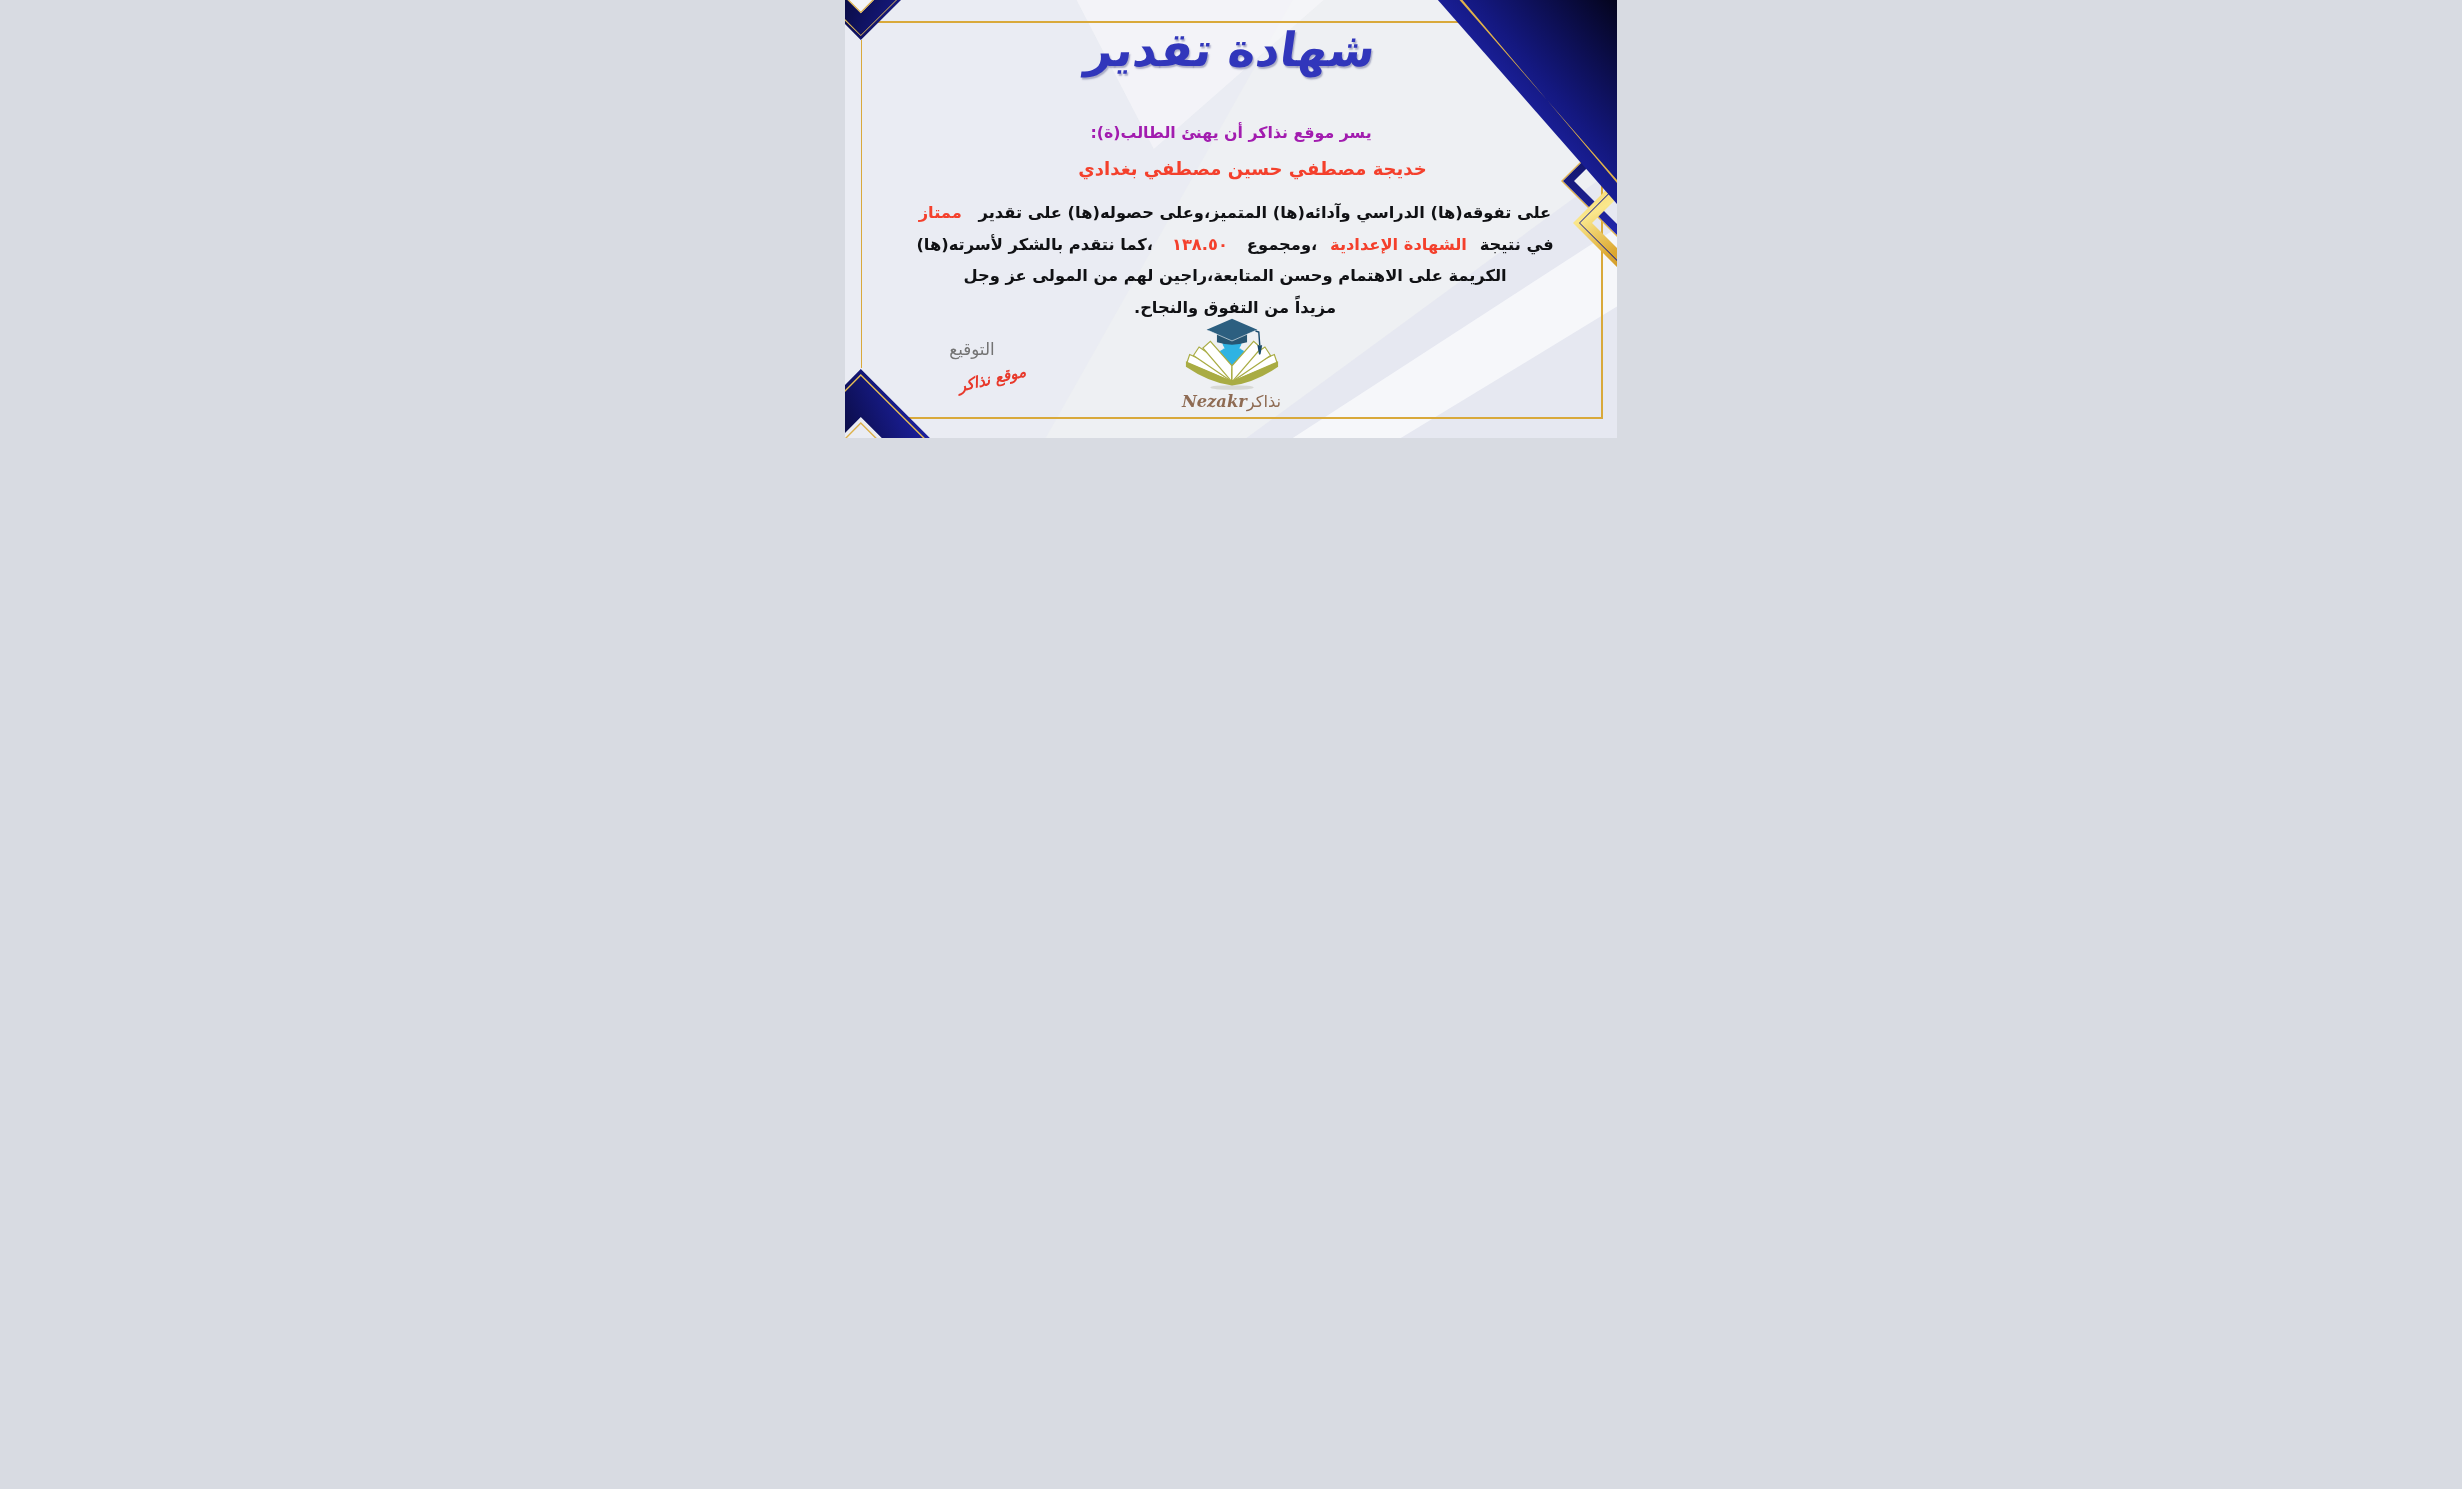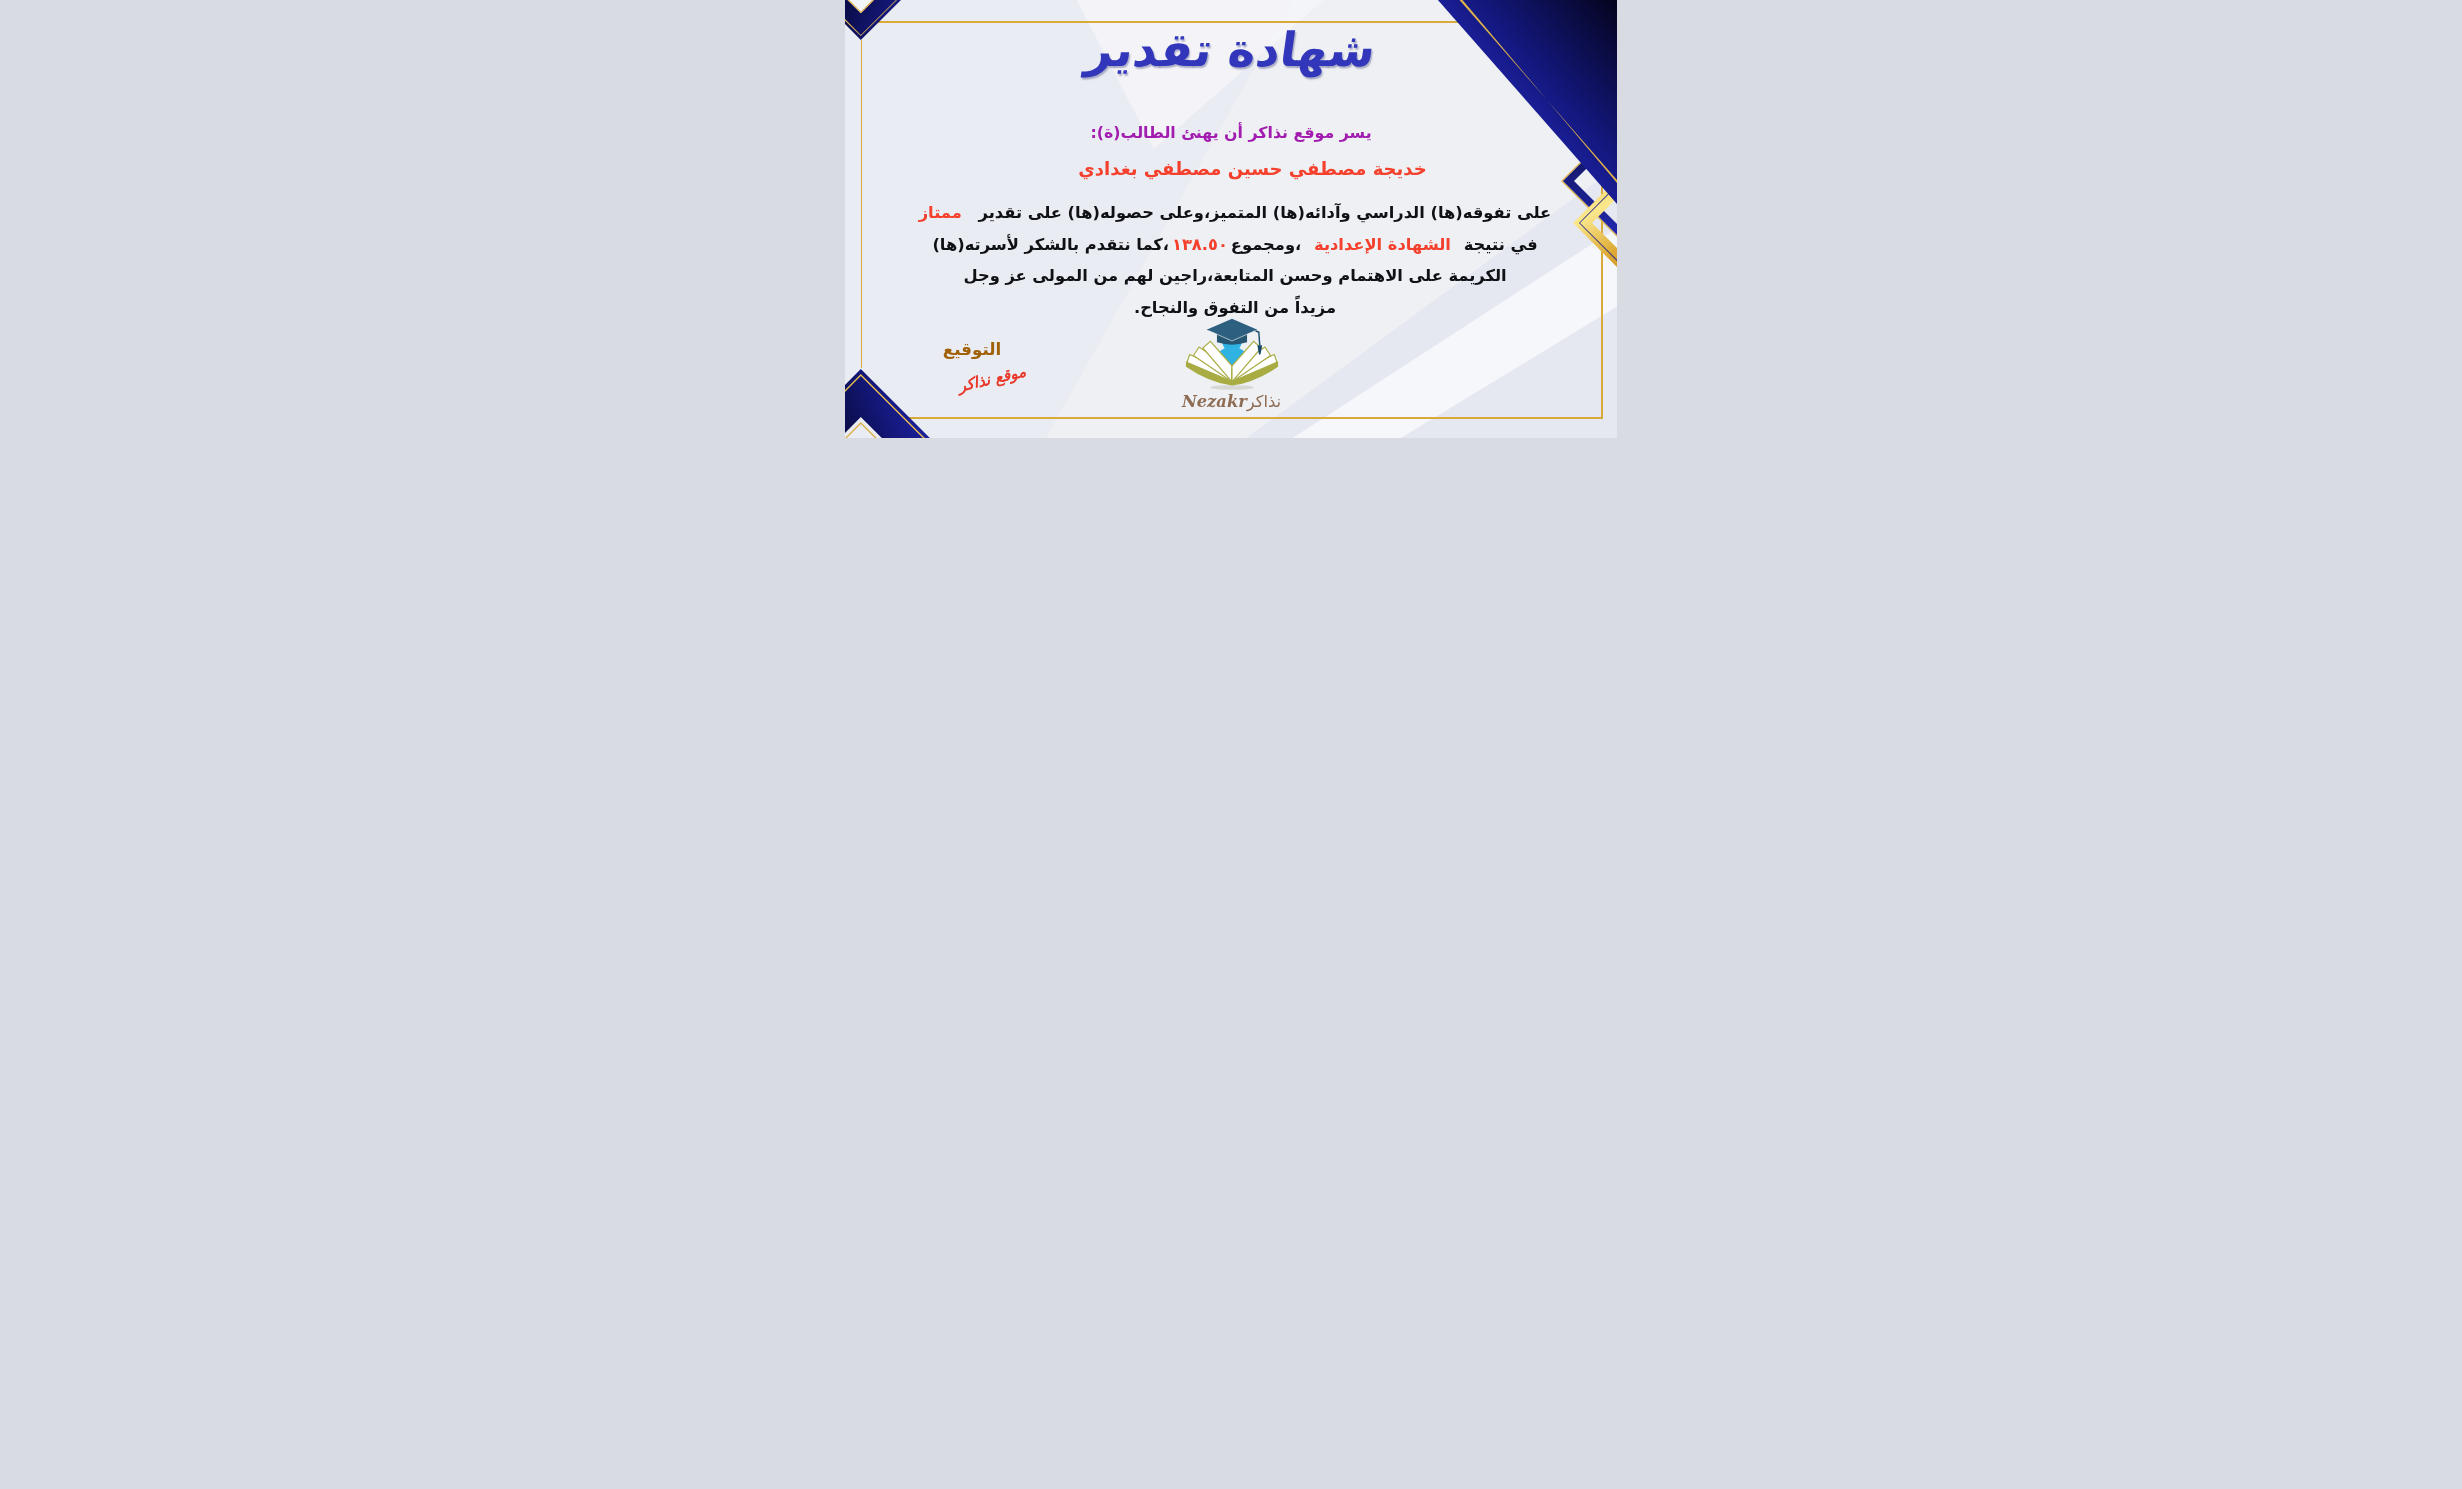--- a/index.html
+++ b/index.html
@@ -63,23 +63,23 @@
   }
   .intro{position:absolute;left:0;top:123px;width:100%;text-align:center;direction:rtl;
     font-size:15.8px;font-weight:bold;color:#a21caf;}
   .student{position:absolute;left:0;top:158px;width:100%;text-align:center;direction:rtl;
     font-size:18px;font-weight:bold;color:#f4402c;padding-left:43px;}
   .bodytext{position:absolute;left:42px;right:34px;top:197px;text-align:center;direction:rtl;
     font-size:16.3px;font-weight:bold;color:#101114;line-height:31.5px;}
   .red{color:#f4402c;}
   .gap-grade{margin-right:16.7px;}
   .gap-wide{margin:0 12.8px;}
-  .gap-med{margin:0 3px;}
+  .gap-med{margin:0 19px;}
   .sig-label{position:absolute;left:78px;top:339px;width:98px;text-align:center;direction:rtl;
-    font-size:16.7px;font-weight:bold;color:#a16207;}
+    font-size:16.7px;font-weight:normal;color:#737373;}
   .sig-script{position:absolute;left:88px;top:370px;width:118px;text-align:center;direction:rtl;
     font-size:15.3px;font-weight:bold;font-style:italic;color:#e8392b;transform:rotate(-13deg);}
   
   .logo{position:absolute;left:325px;top:316px;width:123px;height:103px;text-align:center;}
   .logo svg{display:block;margin:0 auto;}
   .logo-text{margin-top:-3px;font-size:16.3px;color:#8e6b53;white-space:nowrap;direction:ltr;}
   .logo-en{font-family:"DejaVu Serif",serif;font-weight:bold;font-style:italic;}
   .logo-ar{font-weight:normal;}
 </style>
 </head>

